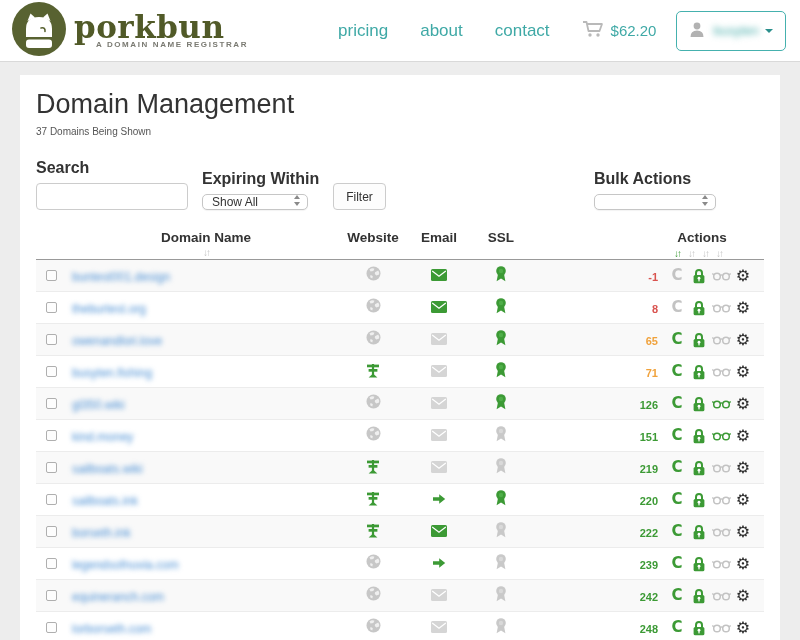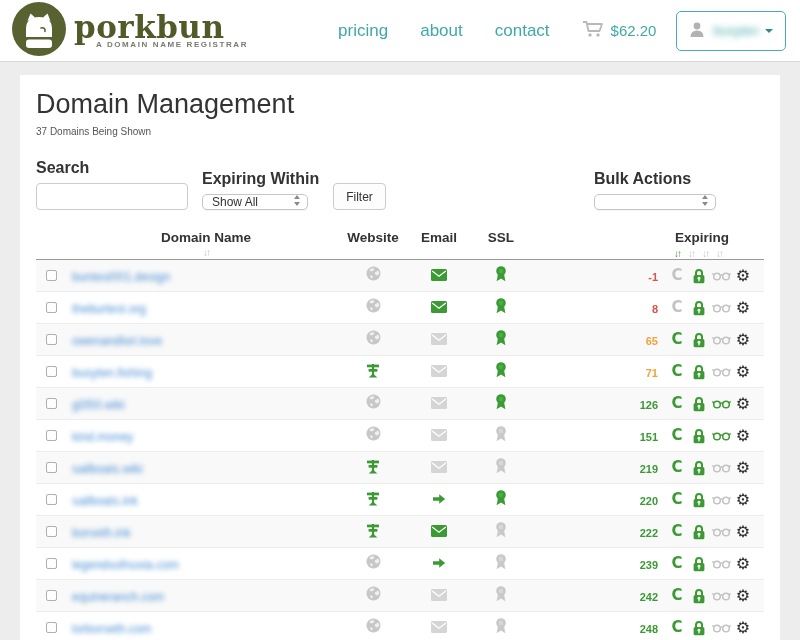--- a/index.html
+++ b/index.html
@@ -167,21 +167,21 @@
   <div class="thead">
     <div class="cell-check"></div>
     <div class="cell-domain th-col" style="align-items:center;">
       <div class="th">Domain Name</div>
       <span class="sortpair">↓↑</span>
     </div>
     <div class="cell-website th">Website</div>
     <div class="cell-email th">Email</div>
     <div class="cell-ssl th">SSL</div>
     <div class="th-col" style="margin-left:auto; align-items:center; padding-right:24px;">
-      <div class="th">Expiring</div>
+      <div class="th">Actions</div>
       <div class="arrow-row">
         <span class="sortpair active">↓↑</span>
         <span class="sortpair">↓↑</span>
         <span class="sortpair">↓↑</span>
         <span class="sortpair">↓↑</span>
       </div>
     </div>
   </div>
 
   <div id="tbody">

